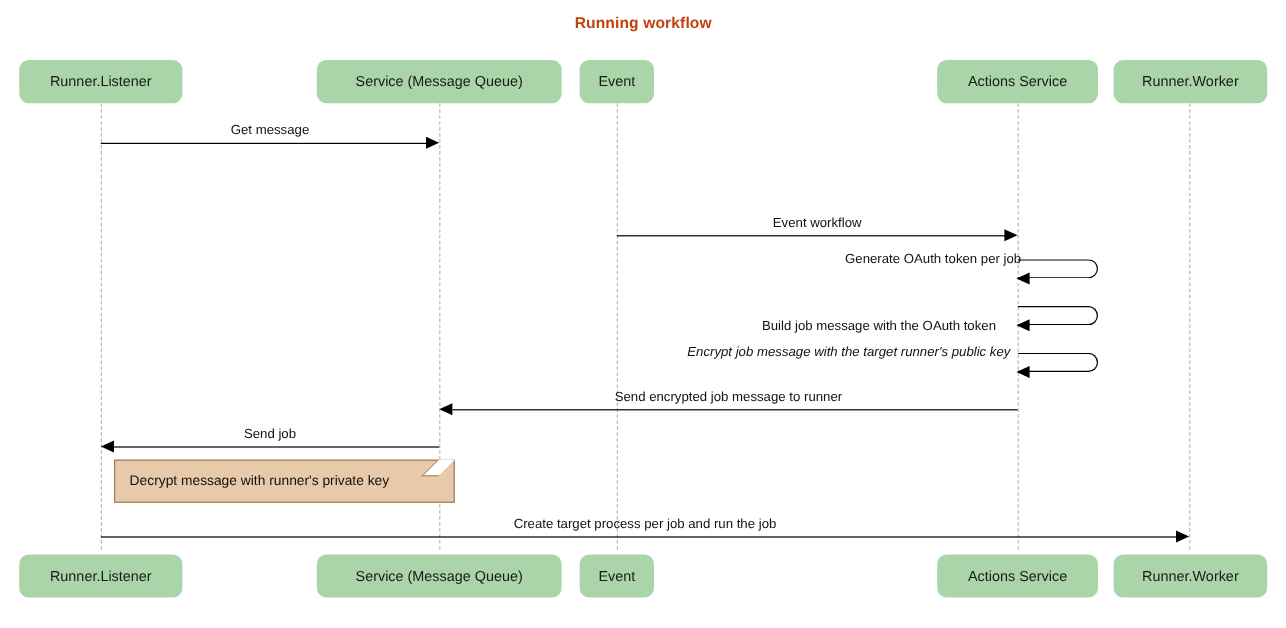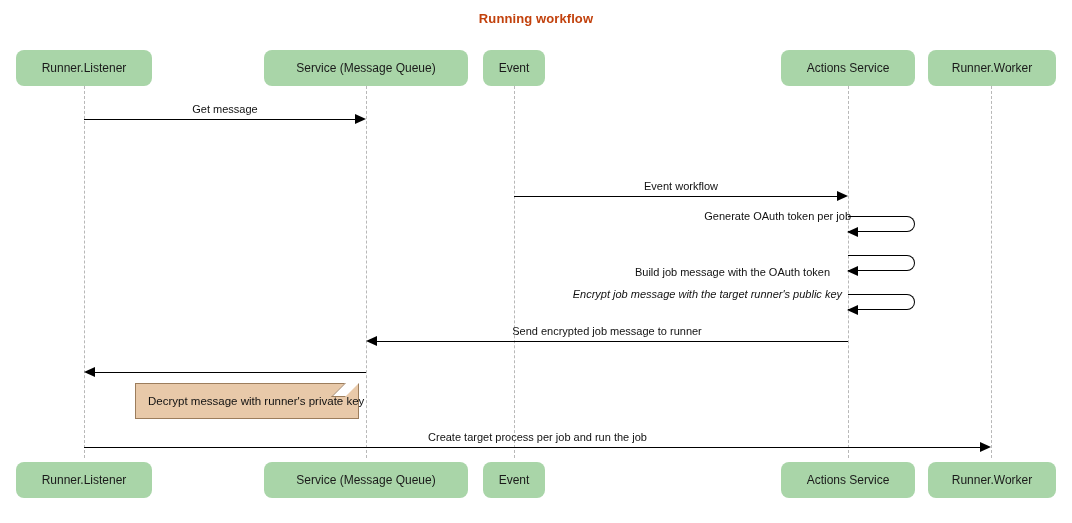--- a/index.html
+++ b/index.html
@@ -174,24 +174,25 @@
   <div class="arrow-head arrow-left" style="left:847px; top:266px;"></div>
 
   <div class="msg-label right" style="left:478px; top:288px; width:364px;font-style:italic;">Encrypt job message with the target runner's public key</div>
   <div class="self-loop" style="left:848px; top:294px; width:67px; height:16px;"></div>
   <div class="arrow-head arrow-left" style="left:847px; top:305px;"></div>
 
   <div class="msg-label center" style="left:366px; top:325px; width:482px;">Send encrypted job message to runner</div>
   <div class="msg-line" style="left:377px; top:341px; width:471px;"></div>
   <div class="arrow-head arrow-left" style="left:366px; top:336px;"></div>
 
+  <div class="msg-label center" style="left:84px; top:356px; width:282px;">Send job</div>
   <div class="msg-line" style="left:95px; top:372px; width:271px;"></div>
   <div class="arrow-head arrow-left" style="left:84px; top:367px;"></div>
 
-  <div class="note" style="left:95px; top:383px; width:224px; height:36px;margin-left:40px;">
+  <div class="note" style="left:95px; top:383px; width:284px; height:36px;">
     <span>Decrypt message with runner's private key</span>
     <span class="note-fold"></span>
   </div>
 
   <div class="msg-label center" style="left:84px; top:431px; width:907px;">Create target process per job and run the job</div>
   <div class="msg-line" style="left:84px; top:447px; width:897px;"></div>
   <div class="arrow-head arrow-right" style="left:980px; top:442px;"></div>
 
 </div>
 

